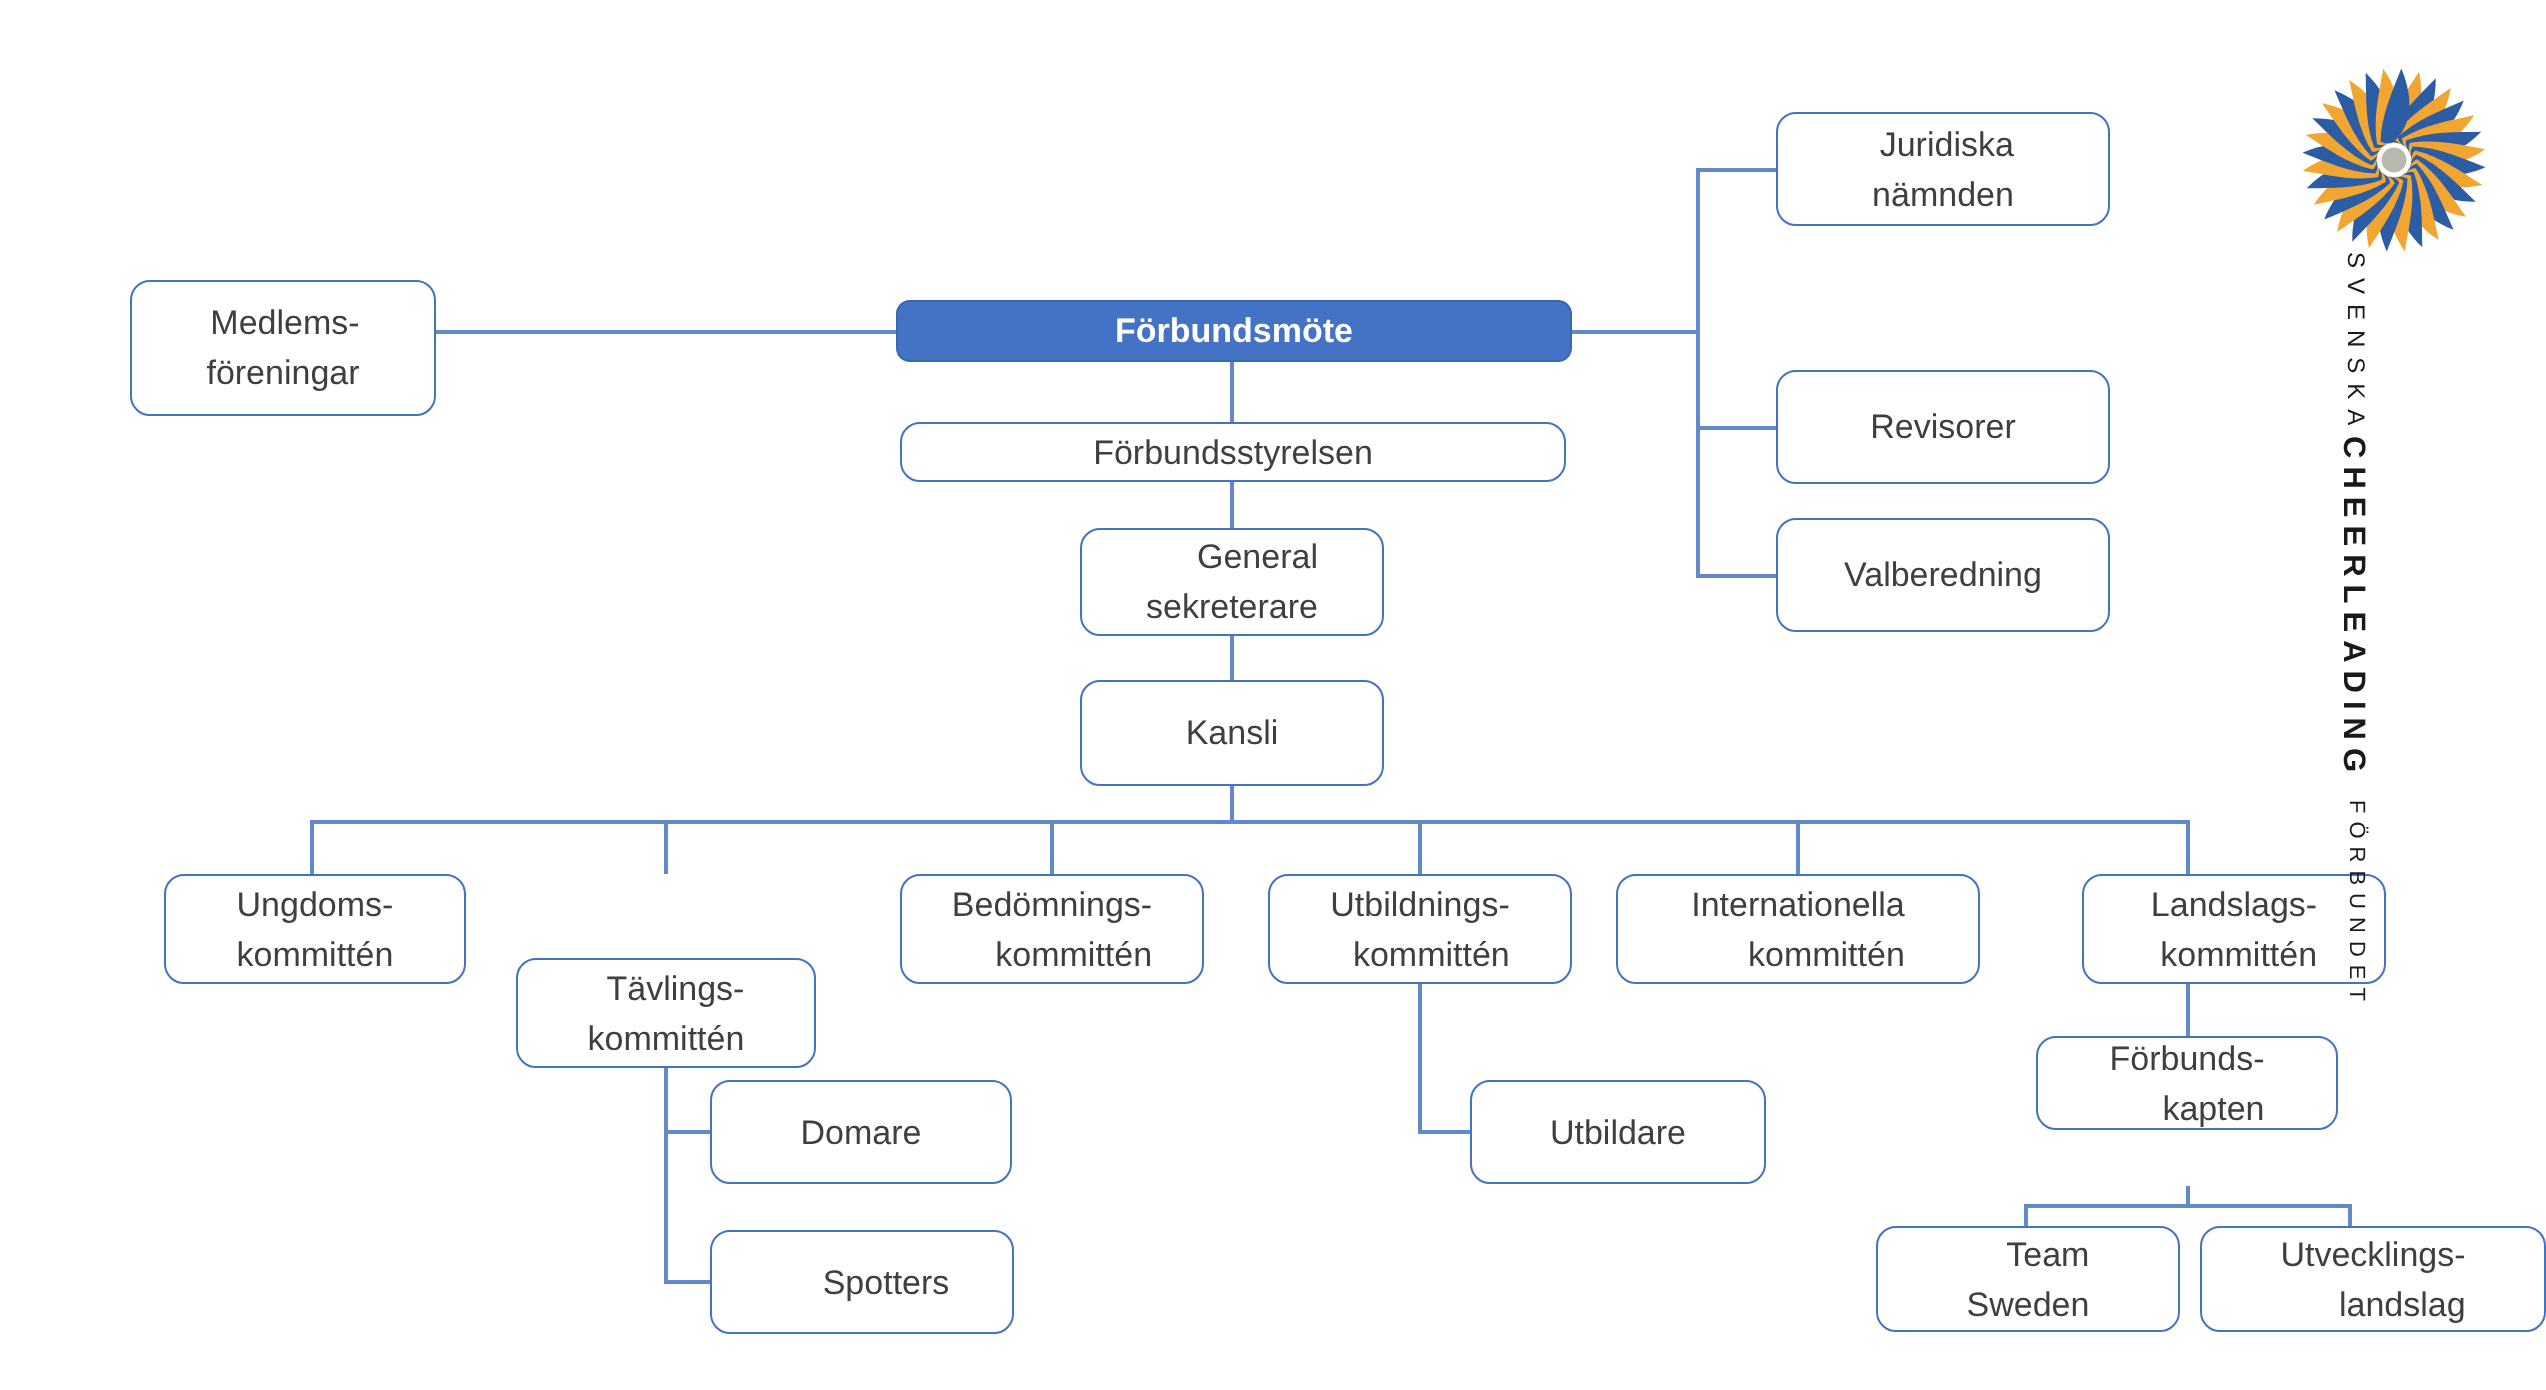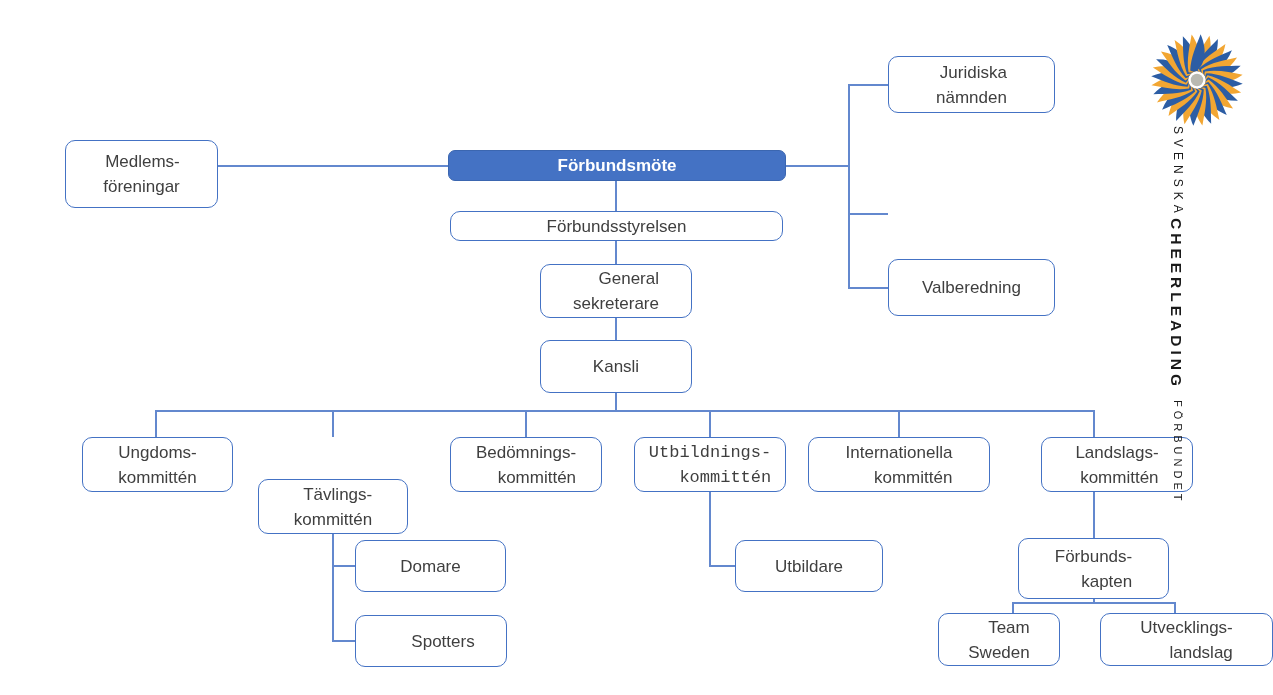--- a/index.html
+++ b/index.html
@@ -96,61 +96,64 @@
       <span>General
 sekreterare</span>
     </div>
   <div class="node" style="left:540px;top:340px;width:152px;height:53px;">
       <span>Kansli</span>
     </div>
   <div class="node" style="left:888px;top:56px;width:167px;height:57px;">
       <span>Juridiska
 nämnden</span>
     </div>
+  <div class="node" style="left:888px;top:185px;width:167px;height:57px;">
+      <span>Revisorer</span>
+    </div>
   <div class="node" style="left:888px;top:259px;width:167px;height:57px;">
       <span>Valberedning</span>
     </div>
   <div class="node" style="left:82px;top:437px;width:151px;height:55px;">
       <span>Ungdoms-
 kommittén</span>
     </div>
   <div class="node" style="left:258px;top:437px;width:150px;height:55px;margin-top:42px;">
       <span>Tävlings-
 kommittén</span>
     </div>
   <div class="node" style="left:450px;top:437px;width:152px;height:55px;">
       <span>Bedömnings-
 kommittén</span>
     </div>
-  <div class="node" style="left:634px;top:437px;width:152px;height:55px;font-family:Liberation Mono, monospace;">
+  <div class="node" style="left:634px;top:437px;width:152px;height:55px;">
       <span>Utbildnings-
 kommittén</span>
     </div>
   <div class="node" style="left:808px;top:437px;width:182px;height:55px;">
       <span>Internationella
 kommittén</span>
     </div>
   <div class="node" style="left:1041px;top:437px;width:152px;height:55px;">
       <span>Landslags-
 kommittén</span>
     </div>
   <div class="node" style="left:355px;top:540px;width:151px;height:52px;">
       <span>Domare</span>
     </div>
   <div class="node" style="left:355px;top:615px;width:152px;height:52px;padding-left:24px;">
       <span>Spotters</span>
     </div>
   <div class="node" style="left:735px;top:540px;width:148px;height:52px;">
       <span>Utbildare</span>
     </div>
-  <div class="node" style="left:1018px;top:538px;width:151px;height:61px;">
+  <div class="node" style="left:1018px;top:518px;width:151px;height:47px;">
       <span>Förbunds-
 kapten</span>
     </div>
-  <div class="node" style="left:938px;top:613px;width:122px;height:53px;">
+  <div class="node" style="left:938px;top:613px;width:152px;height:53px;">
       <span>Team
 Sweden</span>
     </div>
   <div class="node" style="left:1100px;top:613px;width:173px;height:53px;">
       <span>Utvecklings-
 landslag</span>
     </div>
 
   <svg class="pinwheel" viewBox="-50 -50 100 100" aria-hidden="true">
     <defs>

